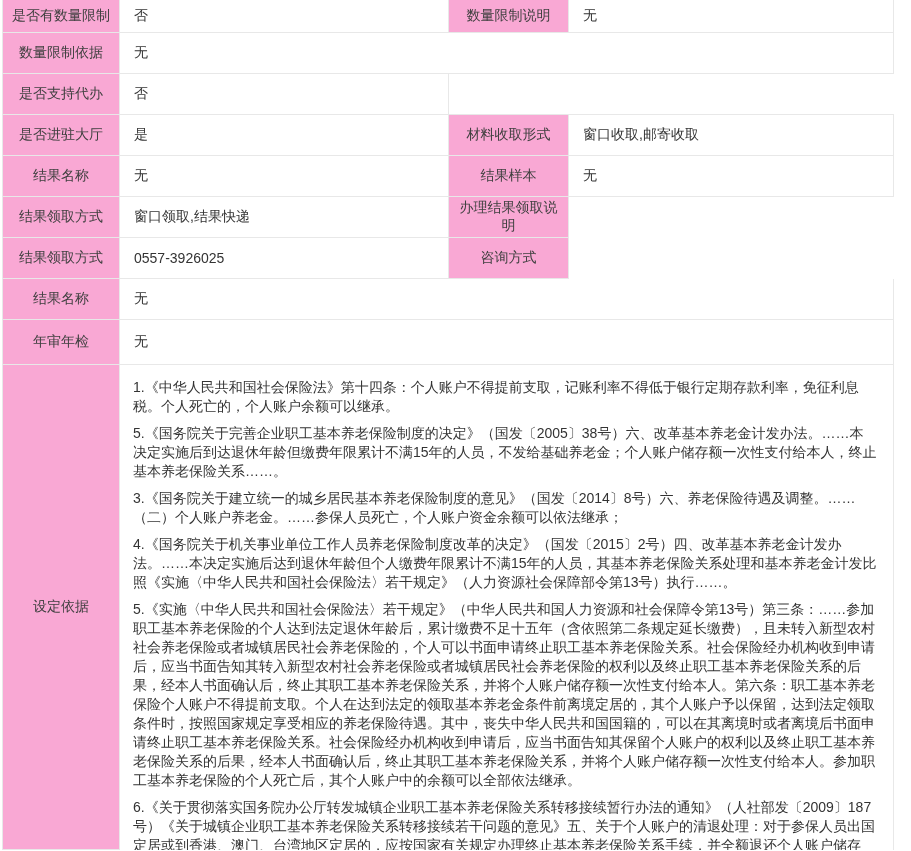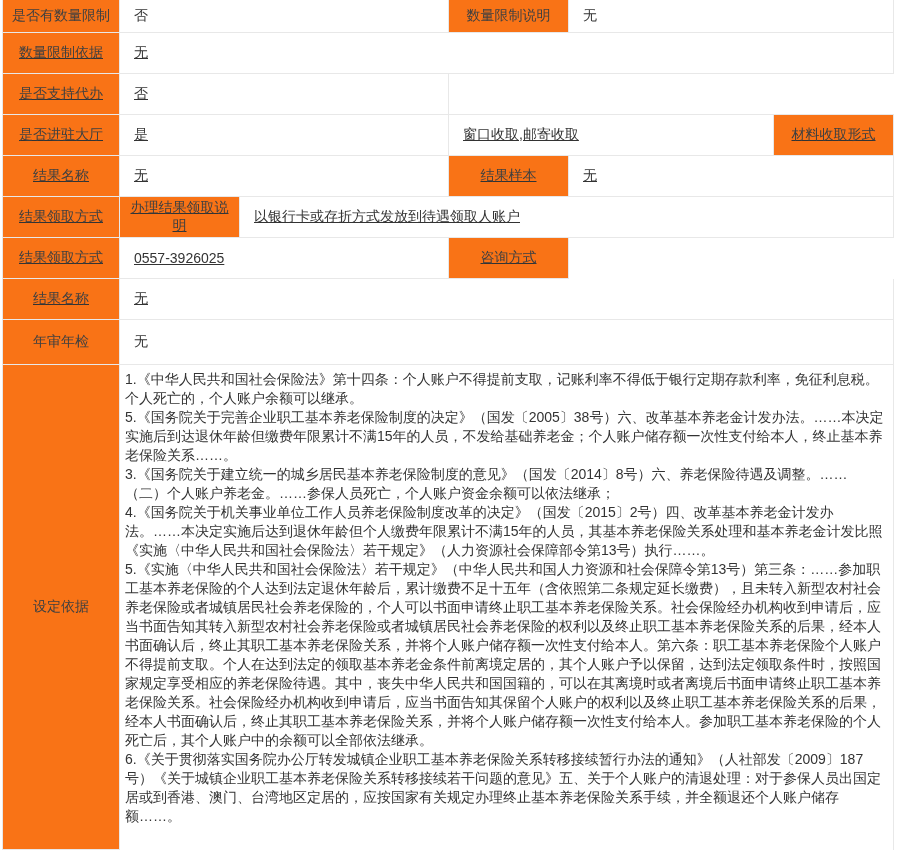--- a/index.html
+++ b/index.html
@@ -25,21 +25,21 @@
   }
   .cell {
     box-sizing: border-box;
     border-right: 1px solid #e8e8e8;
     border-bottom: 1px solid #e8e8e8;
     display: flex;
     align-items: center;
   }
   .label {
     width: 117px;
-    background: #f97316;
+    background: #f9a8d4;
     justify-content: center;
     text-align: center;
     font-size: 14px;
     color: #404040;
     flex-shrink: 0;
     padding: 16px 4px;
   }
   .label2 {
     width: 120px;
   }
@@ -50,38 +50,38 @@
   }
   .v1 { width: 329px; flex-shrink: 0; }
   .v2 { flex: 1; }
   .v-full { flex: 1; }
   .spacer {
     flex: 1;
     box-sizing: border-box;
     border-bottom: 1px solid #e8e8e8;
   }
   .r1 { height: 33px; }
-  .r  { height: 41px; text-decoration: underline; }
+  .r  { height: 41px; }
   .r9 { height: 45px; }
   .row-big { height: 485px; }
   .row-big .label {
     height: 100%;
   }
   .big-value {
     flex: 1;
     box-sizing: border-box;
     border-right: 1px solid #e8e8e8;
     padding: 5px 8px 5px 5px;
     font-size: 14px;
     line-height: 19px;
     color: #333333;
     overflow: hidden;
   }
   .big-value p {
-    margin: 0;
+    margin: 8px;
     padding: 0;
   }
 </style>
 </head>
 <body>
 
 <div class="info-table">
 
   <div class="row r1">
     <div class="cell label">是否有数量限制</div>
@@ -97,35 +97,35 @@
 
   <div class="row r">
     <div class="cell label">是否支持代办</div>
     <div class="cell value v1">否</div>
     <div class="spacer"></div>
   </div>
 
   <div class="row r">
     <div class="cell label">是否进驻大厅</div>
     <div class="cell value v1">是</div>
+    <div class="cell label label2">材料收取形式</div>
     <div class="cell value v2">窗口收取,邮寄收取</div>
-    <div class="cell label label2">材料收取形式</div>
   </div>
 
   <div class="row r">
     <div class="cell label">结果名称</div>
     <div class="cell value v1">无</div>
     <div class="cell label label2">结果样本</div>
     <div class="cell value v2">无</div>
   </div>
 
   <div class="row r">
     <div class="cell label">结果领取方式</div>
+    <div class="cell value v1">窗口领取,结果快递</div>
     <div class="cell label label2">办理结果领取说明</div>
-    <div class="cell value v2">以银行卡或存折方式发放到待遇领取人账户</div>
   </div>
 
   <div class="row r">
     <div class="cell label">结果领取方式</div>
     <div class="cell value v1">0557-3926025</div>
     <div class="cell label label2">咨询方式</div>
   </div>
 
   <div class="row r">
     <div class="cell label">结果名称</div>

